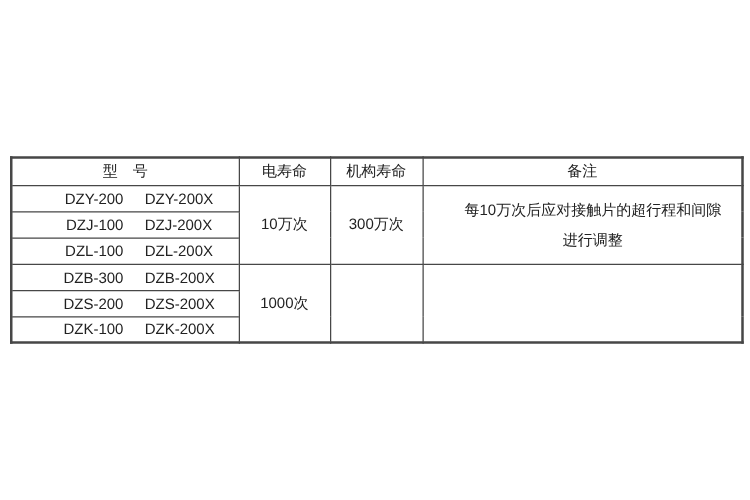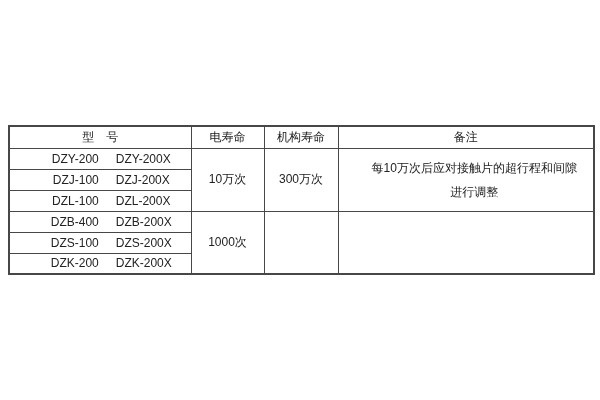--- a/index.html
+++ b/index.html
@@ -96,42 +96,42 @@
         <td>
           <div class="model-pair">
             <span>DZL-100</span>
             <span>DZL-200X</span>
           </div>
         </td>
       </tr>
       <tr>
         <td>
           <div class="model-pair">
-            <span>DZB-400</span>
+            <span>DZB-300</span>
             <span>DZB-200X</span>
           </div>
         </td>
         <td rowspan="3">1000次</td>
         <td rowspan="3"></td>
         <td rowspan="3" class="remark-cell">
           <div class="remark-line"></div>
           <div class="remark-line"></div>
         </td>
       </tr>
       <tr>
         <td>
           <div class="model-pair">
-            <span>DZS-100</span>
+            <span>DZS-200</span>
             <span>DZS-200X</span>
           </div>
         </td>
       </tr>
       <tr>
         <td>
           <div class="model-pair">
-            <span>DZK-200</span>
+            <span>DZK-100</span>
             <span>DZK-200X</span>
           </div>
         </td>
       </tr>
     </tbody>
   </table>
 </div>
 
 </body></html>

